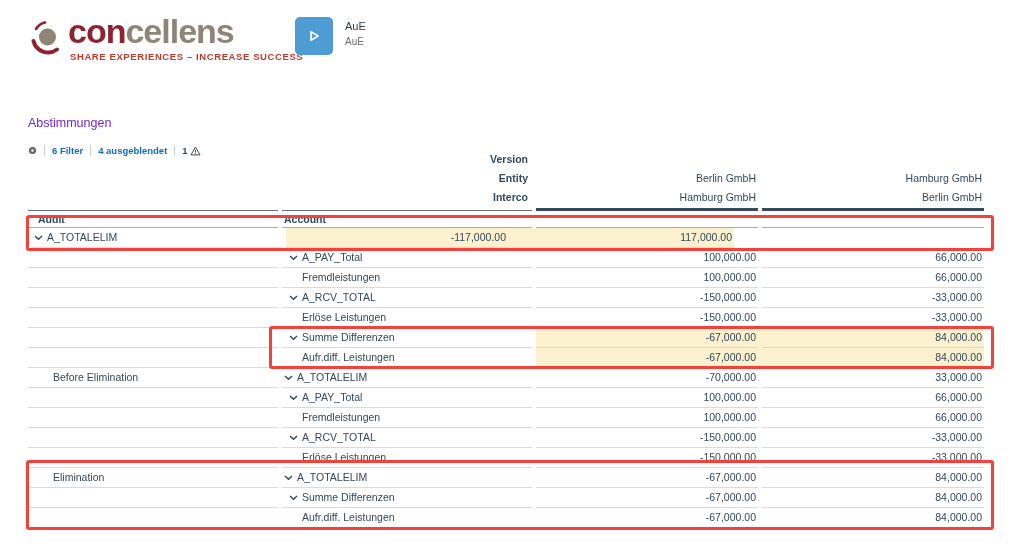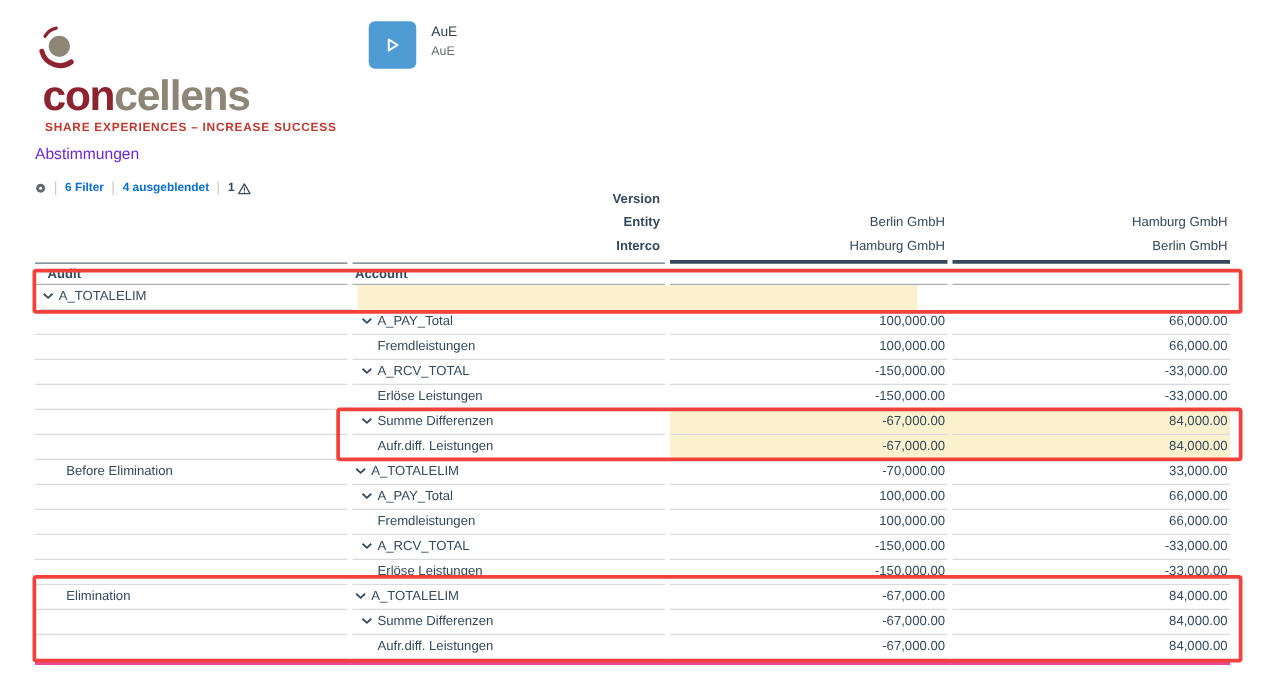--- a/index.html
+++ b/index.html
@@ -6,21 +6,21 @@
     --text-navy:#33495c; --bar-navy:#35495c; --separator:#d8dadc; --column-header-line:#a9aeb3;
     --header-underline:#64727c; --link-blue:#0a6ed1; --highlight-yellow:#fbf1ce; --annotation-red:#f5413c;
     --tile-blue:#4f9cd5; --logo-red:#8e2330; --logo-taupe:#8e8577; --tagline-red:#bf392e; --muted-gray:#6a6d70;
   }
   *{box-sizing:border-box;margin:0;padding:0;}
   html,body{background:#fff;}
   body{font-family:"Liberation Sans",sans-serif;}
   #app{position:relative;width:1024px;height:559px;background:#fff;overflow:hidden;}
 
   
-  .logo{position:absolute;left:30px;top:12px;display:flex;align-items:flex-start;flex-direction:column;}
+  .logo{position:absolute;left:30px;top:12px;display:flex;align-items:flex-start;}
   .logo-swoosh{width:34px;height:40px;margin-top:6px;}
   .logo-textcol{margin-left:4px;}
   .logo-word{font-size:34px;font-weight:bold;letter-spacing:-1px;line-height:38px;}
   .logo-word .b{color:var(--logo-red);}
   .logo-word .l{color:var(--logo-taupe);}
   .logo-tagline{font-size:9.5px;font-weight:bold;color:var(--tagline-red);letter-spacing:0.6px;margin-top:1px;margin-left:2px;}
 
   
   .tile{position:absolute;left:295px;top:17px;width:38px;height:38px;background:var(--tile-blue);
         border-radius:5px;display:flex;align-items:center;justify-content:center;cursor:pointer;}
@@ -55,21 +55,21 @@
   .cell{border-bottom:1px solid var(--separator);white-space:nowrap;overflow:hidden;cursor:default;}
   .c-audit{width:250px;}
   .c-account{width:250px;margin-left:4px;}
   .c-vals{display:flex;width:448px;margin-left:4px;}
   .c-vals.hl{background:var(--highlight-yellow);}
   .c-v{width:222px;text-align:right;padding-right:2px;border-bottom:1px solid var(--separator);}
   .c-v+.c-v{margin-left:4px;}
   .ai0{padding-left:10px;} .ai1{padding-left:25px;}
   .ci0{padding-left:2px;} .ci1{padding-left:7px;} .ci2{padding-left:20px;}
   .chev{display:inline-block;width:9px;margin-right:4px;}
-  .tbl-bottom{border-bottom:4px solid #ec4899;}
+  .tbl-bottom{border-bottom:1px solid #ec4899;}
 
   
   .annot{position:absolute;border:3px solid var(--annotation-red);border-radius:3px;pointer-events:none;}
   .annot1{left:26px;top:215px;width:968px;height:36px;}
   .annot2{left:269px;top:326px;width:725px;height:43px;}
   .annot3{left:26px;top:460px;width:968px;height:70px;}
 </style>
 </head>
 <body>
 
@@ -148,20 +148,22 @@
       <div class="cc cc-v"></div>
       <div class="cc cc-v"></div>
     </div>
 
     <div>
         <div class="trow">
           <div class="cell c-account ci0"><svg viewBox="0 0 9 6" class="chev" height="6">
               <path d="M1 1 L4.5 4.3 L8 1" stroke="#33495c" stroke-width="1.4" fill="none"></path>
             </svg><span>A_TOTALELIM</span></div>
           <div class="c-vals hl">
+            <div class="c-v">-117,000.00</div>
+            <div class="c-v">117,000.00</div>
           </div>
         </div>
         <div class="trow">
           <div class="cell c-audit ai0"><span></span></div>
           <div class="cell c-account ci1"><svg viewBox="0 0 9 6" class="chev" height="6">
               <path d="M1 1 L4.5 4.3 L8 1" stroke="#33495c" stroke-width="1.4" fill="none"></path>
             </svg><span>A_PAY_Total</span></div>
           <div class="c-vals">
             <div class="c-v">100,000.00</div>
             <div class="c-v">66,000.00</div>

